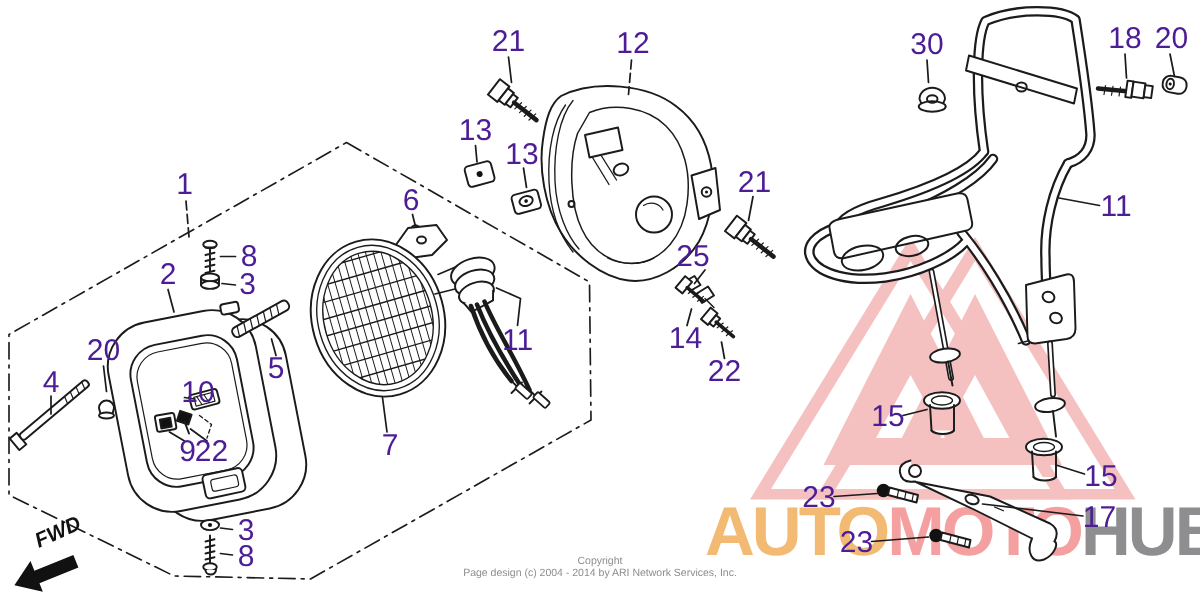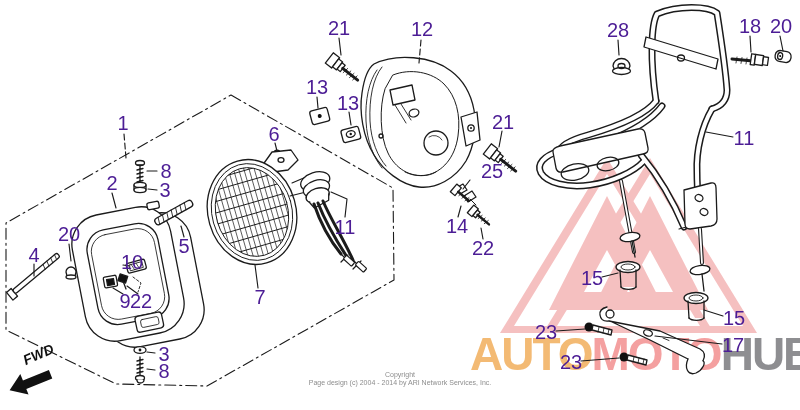--- a/index.html
+++ b/index.html
@@ -339,24 +339,24 @@
   <div class="plabel" style="left:274px;top:134px">6</div>
   <div class="plabel" style="left:260px;top:297px">7</div>
   <div class="plabel" style="left:345px;top:227px">11</div>
   <div class="plabel" style="left:164px;top:354px">3</div>
   <div class="plabel" style="left:164px;top:371px">8</div>
   <div class="plabel" style="left:339px;top:28px">21</div>
   <div class="plabel" style="left:317px;top:87px">13</div>
   <div class="plabel" style="left:348px;top:103px">13</div>
   <div class="plabel" style="left:422px;top:29px">12</div>
   <div class="plabel" style="left:503px;top:122px">21</div>
-  <div class="plabel" style="left:492px;top:171px">25</div>
+  <div class="plabel" style="left:462px;top:171px">25</div>
   <div class="plabel" style="left:457px;top:226px">14</div>
   <div class="plabel" style="left:483px;top:248px">22</div>
-  <div class="plabel" style="left:618px;top:30px">28</div>
+  <div class="plabel" style="left:618px;top:30px">30</div>
   <div class="plabel" style="left:750px;top:26px">18</div>
   <div class="plabel" style="left:781px;top:26px">20</div>
   <div class="plabel" style="left:744px;top:138px">11</div>
   <div class="plabel" style="left:592px;top:278px">15</div>
   <div class="plabel" style="left:734px;top:318px">15</div>
   <div class="plabel" style="left:546px;top:332px">23</div>
   <div class="plabel" style="left:571px;top:362px">23</div>
   <div class="plabel" style="left:733px;top:345px">17</div>
 
   <div id="fwd">FWD</div>

